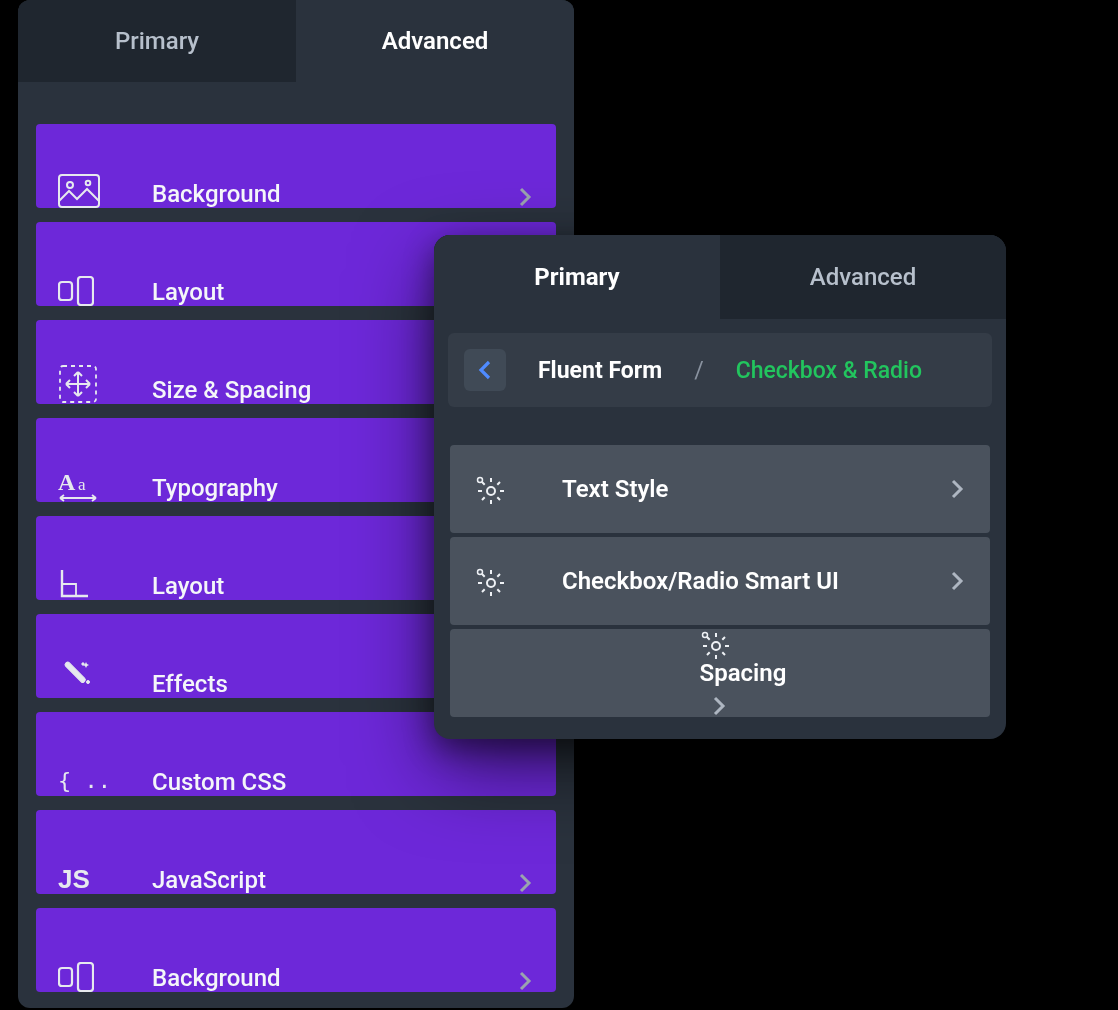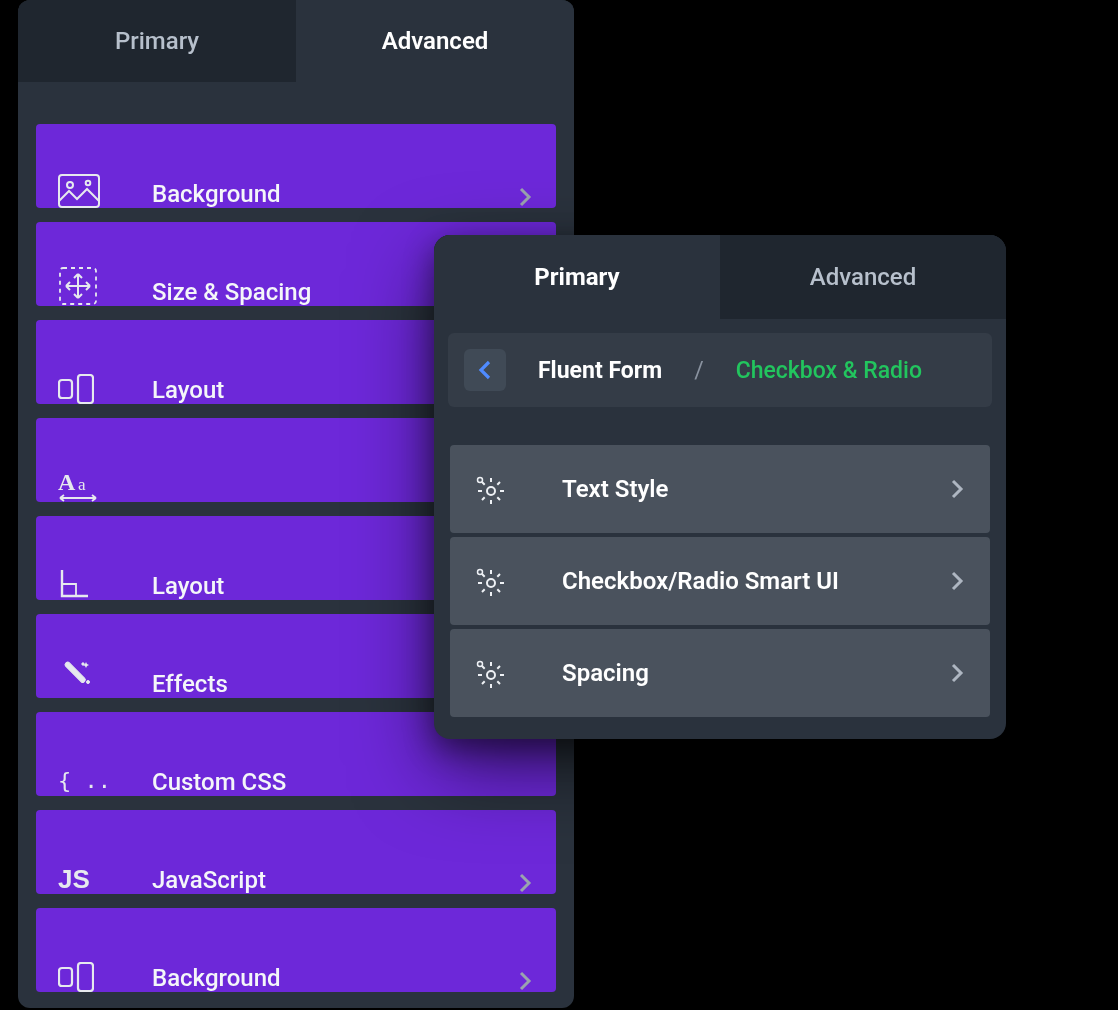--- a/index.html
+++ b/index.html
@@ -149,21 +149,21 @@
   .panel-b .item {
     height: 88px;
     background: #4a525d;
     border-radius: 4px;
     margin-bottom: 4px;
     display: flex;
     align-items: center;
     padding: 0 24px;
     cursor: pointer;
   }
-  .panel-b .item:last-child { margin-bottom: 0; }
+  .panel-b .item:last-child { margin-bottom: 0; flex-direction: column; }
   .panel-b .item .icon {
     width: 42px;
     display: flex;
     align-items: center;
     justify-content: flex-start;
     color: #eef1f5;
     flex-shrink: 0;
     position: relative;
   }
   .panel-b .item .label {
@@ -208,47 +208,48 @@
       <span class="label">Background</span>
       <span class="chev">
         <svg width="14" height="22" viewBox="0 0 14 22" fill="none" stroke="currentColor" stroke-width="3">
             <path d="M3 3 L11 11 L3 19"></path>
           </svg>
       </span>
     </div>
 
     <div class="item">
       <span class="icon">
+        <svg width="36" height="30" viewBox="0 0 36 30" fill="none" stroke="currentColor" stroke-width="2.2">
+          <rect x="1" y="6" width="13" height="18" rx="3"></rect>
+          <rect x="20" y="1" width="15" height="28" rx="3"></rect>
+        </svg>
+      </span>
+      <span class="label">Layout</span>
+    </div>
+
+    <div class="item">
+      <span class="icon">
         <svg width="40" height="40" viewBox="0 0 40 40" fill="none" stroke="currentColor" stroke-width="1.8">
           <rect x="2" y="2" width="36" height="36" rx="3" stroke-dasharray="4 4"></rect>
           <path d="M20 8 L20 32 M8 20 L32 20" stroke-width="2"></path>
           <path d="M20 8 L16 12 M20 8 L24 12 M20 32 L16 28 M20 32 L24 28 M8 20 L12 16 M8 20 L12 24 M32 20 L28 16 M32 20 L28 24" stroke-width="2"></path>
         </svg>
       </span>
       <span class="label">Size &amp; Spacing</span>
     </div>
 
     <div class="item">
       <span class="icon">
-        <svg width="36" height="30" viewBox="0 0 36 30" fill="none" stroke="currentColor" stroke-width="2.2">
-          <rect x="1" y="6" width="13" height="18" rx="3"></rect>
-          <rect x="20" y="1" width="15" height="28" rx="3"></rect>
-        </svg>
-      </span>
-      <span class="label">Layout</span>
-    </div>
-
-    <div class="item">
-      <span class="icon">
         <svg width="42" height="34" viewBox="0 0 42 34" fill="currentColor">
           <text x="0" y="22" font-size="24" font-family="serif" font-weight="600">A</text>
           <text x="20" y="22" font-size="17" font-family="serif">a</text>
           <path d="M2 30 L38 30 M2 30 L6 27 M2 30 L6 33 M38 30 L34 27 M38 30 L34 33" stroke="currentColor" stroke-width="1.8" fill="none"></path>
         </svg>
       </span>
+      <span class="label">Typography</span>
     </div>
 
     <div class="item">
       <span class="icon">
         <svg width="34" height="34" viewBox="0 0 34 34" fill="none" stroke="currentColor" stroke-width="2.4">
           <path d="M4 4 L4 30 L30 30"></path>
           <path d="M4 18 L18 18 L18 30" stroke-width="1.8"></path>
         </svg>
       </span>
       <span class="label">Layout</span>

